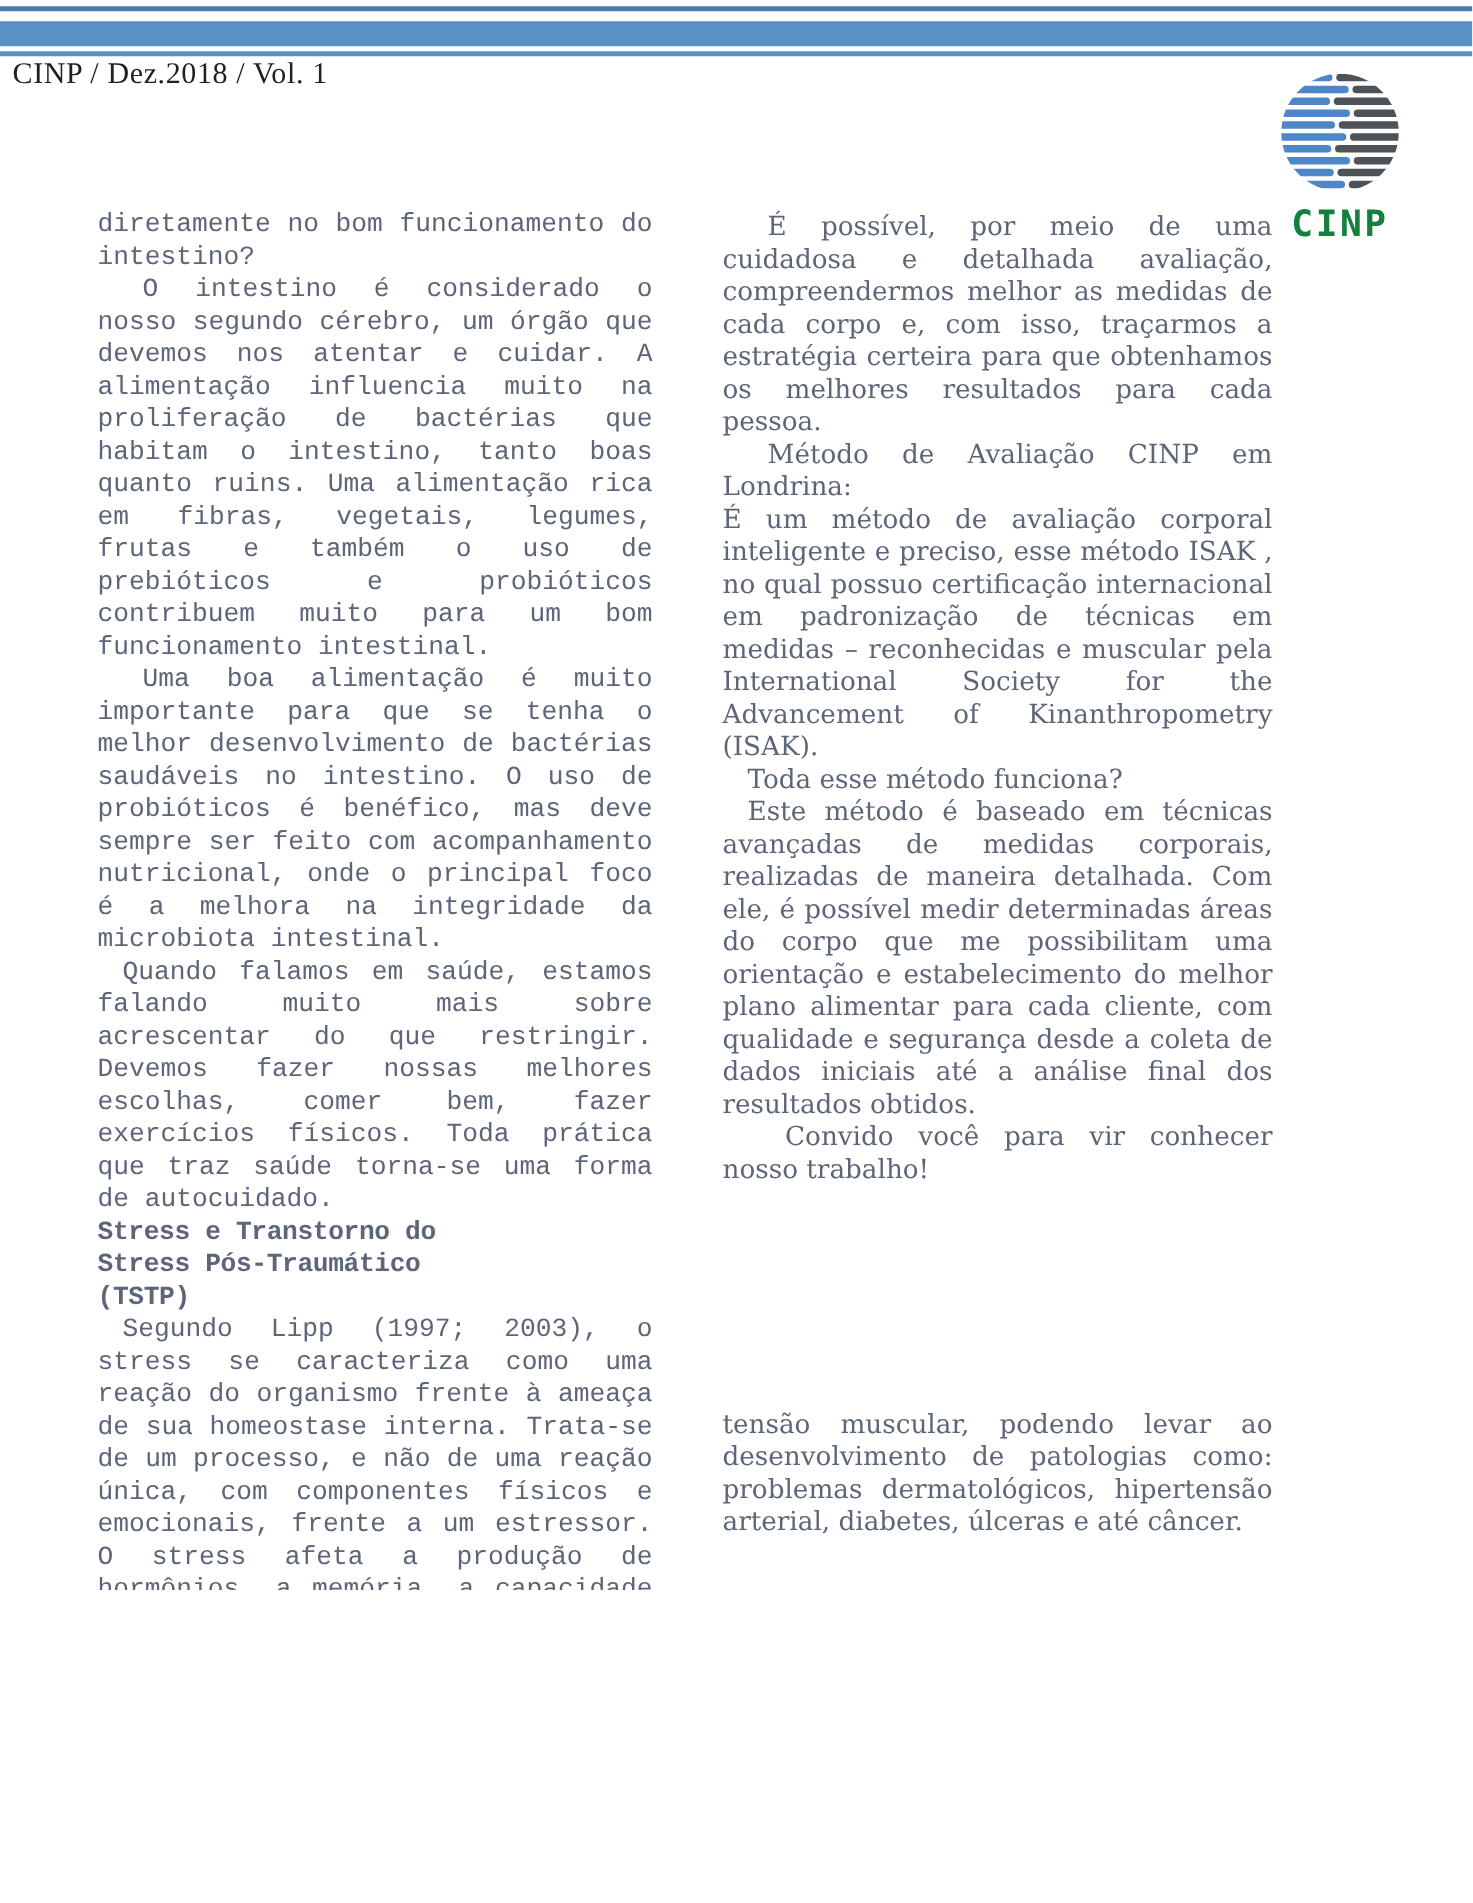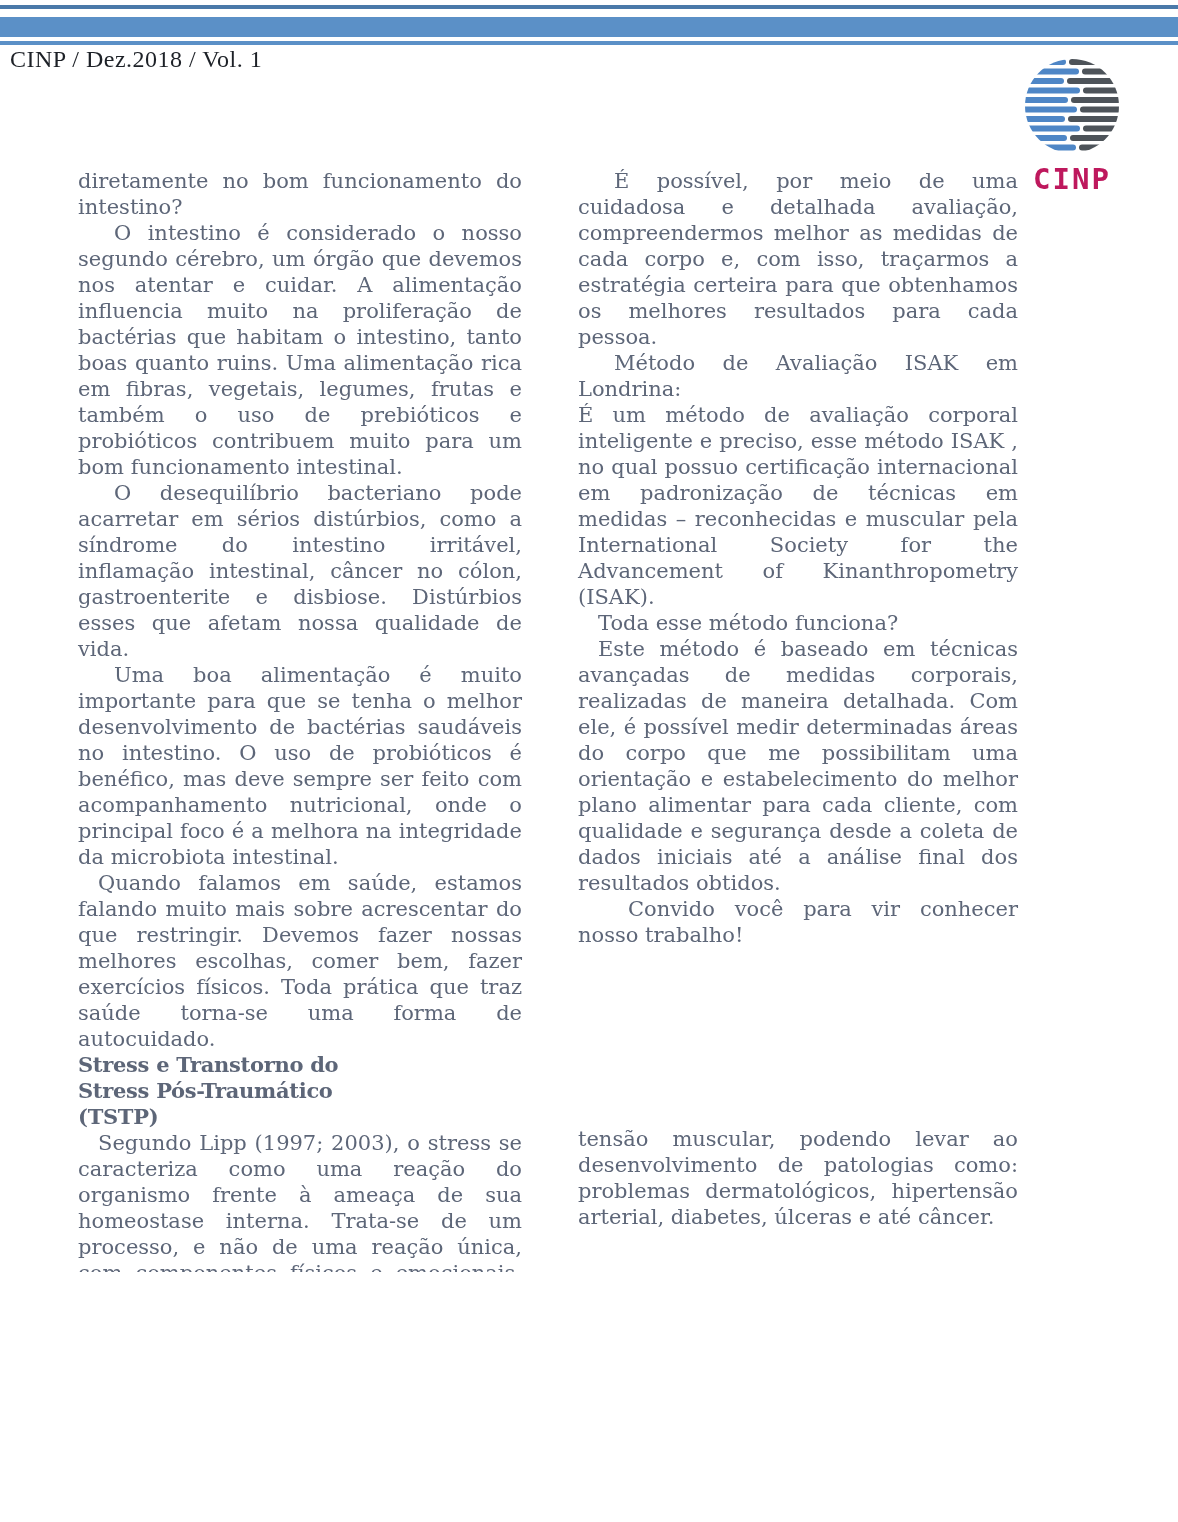--- a/index.html
+++ b/index.html
@@ -25,26 +25,26 @@
     font-family: "Liberation Serif", serif;
     font-size: 24px; color: #1d2127; letter-spacing: 0.5px;
   }
 
   
   .logo { position: absolute; left: 1022px; top: 55px; width: 100px; text-align: center; }
   .logo svg { display: block; }
   .logo-text {
     margin-top: 5px;
     font-family: "DejaVu Sans Mono", monospace;
-    font-size: 29px; font-weight: bold; color: #be185d; letter-spacing: 2px;
+    font-size: 29px; font-weight: bold; color: #15803d; letter-spacing: 2px;
   }
 
   
   .col { position: absolute; }
-  .col-left        { left: 78px;  top: 168px; width: 444px; }
+  .col-left        { left: 78px;  top: 168px; width: 444px; font-family: Liberation Mono, monospace; }
   .col-right-top   { left: 578px; top: 168px; width: 440px; }
   .col-right-bottom{ left: 578px; top: 1126px; width: 440px; }
 
   .col p {
     margin: 0;
     font-size: 21px;
     line-height: 26px;
     color: #5d6678;
     text-align: justify;
   }
@@ -119,33 +119,32 @@
             <rect x="57" y="89.5" width="45" height="6" rx="3" fill="#4d5359"></rect>
         </g>
       </svg>
     </span>
     <div class="logo-text">CINP</div>
   </div>
 
   <div class="col col-left">
     <p>diretamente no bom funcionamento do intestino?</p>
     <p class="indent">O intestino é considerado o nosso segundo cérebro, um órgão que devemos nos atentar e cuidar. A alimentação influencia muito na proliferação de bactérias que habitam o intestino, tanto boas quanto ruins. Uma alimentação rica em fibras, vegetais, legumes, frutas e também o uso de prebióticos e probióticos contribuem muito para um bom funcionamento intestinal.</p>
-    <p class="indent">O desequilíbrio bacteriano pode acarretar em sérios distúrbios, como a síndrome do intestino irritável, inflamação intestinal, câncer no cólon, gastroenterite e disbiose. Distúrbios esses que afetam nossa qualidade de vida.</p>
     <p class="indent">Uma boa alimentação é muito importante para que se tenha o melhor desenvolvimento de bactérias saudáveis no intestino. O uso de probióticos é benéfico, mas deve sempre ser feito com acompanhamento nutricional, onde o principal foco é a melhora na integridade da microbiota intestinal.</p>
     <p class="indent-sm">Quando falamos em saúde, estamos falando muito mais sobre acrescentar do que restringir. Devemos fazer nossas melhores escolhas, comer bem, fazer exercícios físicos. Toda prática que traz saúde torna-se uma forma de autocuidado.</p>
 
     <p class="section-title">Stress e Transtorno do
 Stress Pós-Traumático
 (TSTP)</p>
     <p class="indent-sm">Segundo Lipp (1997; 2003), o stress se caracteriza como uma reação do organismo frente à ameaça de sua homeostase interna. Trata-se de um processo, e não de uma reação única, com componentes físicos e emocionais, frente a um estressor. O stress afeta a produção de hormônios, a memória, a capacidade afetiva, o humor, o raciocínio. Além disso, causa taquicardia, sudorese,</p>
   </div>
 
   <div class="col col-right-top">
     <p class="indent">É possível, por meio de uma cuidadosa e detalhada avaliação, compreendermos melhor as medidas de cada corpo e, com isso, traçarmos a estratégia certeira para que obtenhamos os melhores resultados para cada pessoa.</p>
-    <p class="indent">Método de Avaliação ISAK em Londrina:</p>
+    <p class="indent">Método de Avaliação CINP em Londrina:</p>
     <p>É um método de avaliação corporal inteligente e preciso, esse método ISAK , no qual possuo certificação internacional em padronização de técnicas em medidas – reconhecidas e muscular pela International Society for the Advancement of Kinanthropometry (ISAK).</p>
     <p class="indent-sm">Toda esse método funciona?</p>
     <p class="indent-sm">Este método é baseado em técnicas avançadas de medidas corporais, realizadas de maneira detalhada. Com ele, é possível medir determinadas áreas do corpo que me possibilitam uma orientação e estabelecimento do melhor plano alimentar para cada cliente, com qualidade e segurança desde a coleta de dados iniciais até a análise final dos resultados obtidos.</p>
     <p class="indent-lg">Convido você para vir conhecer nosso trabalho!</p>
   </div>
 
   <div class="col col-right-bottom">
     <p>tensão muscular, podendo levar ao desenvolvimento de patologias como: problemas dermatológicos, hipertensão arterial, diabetes, úlceras e até câncer.</p>
   </div>
 

